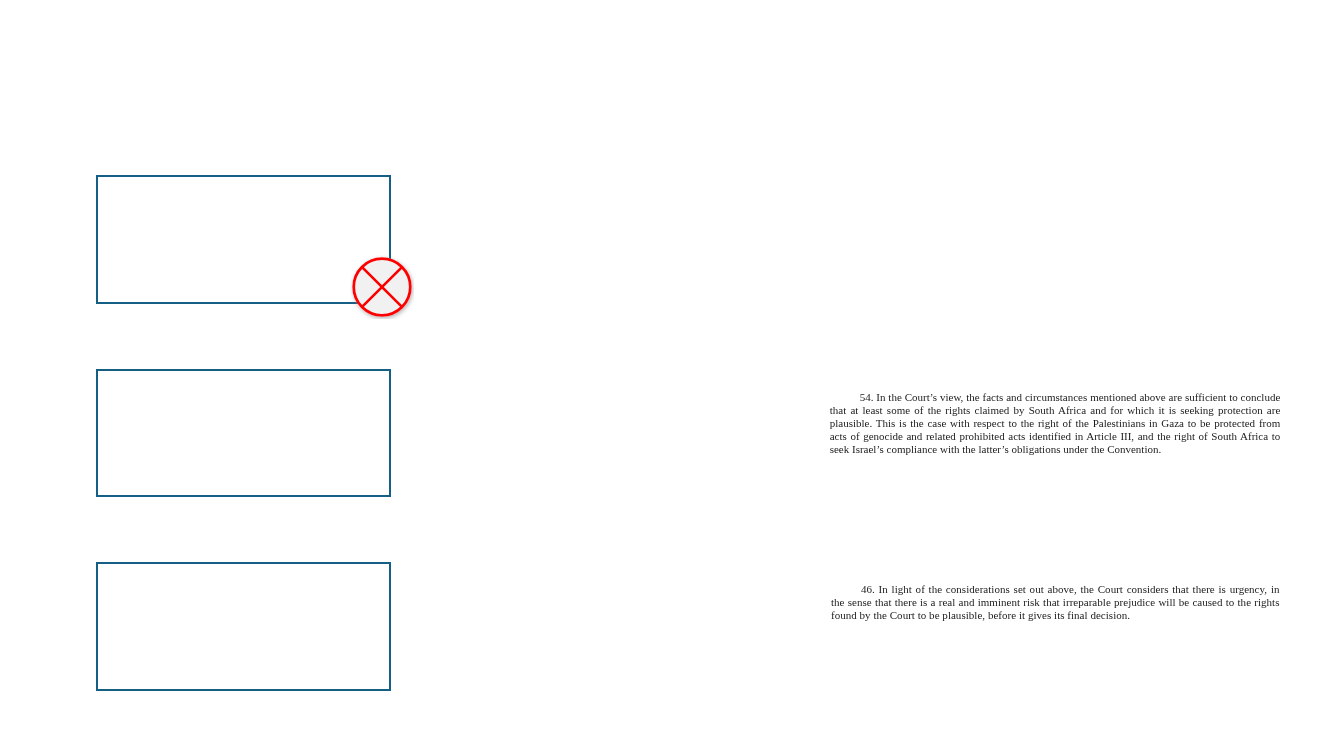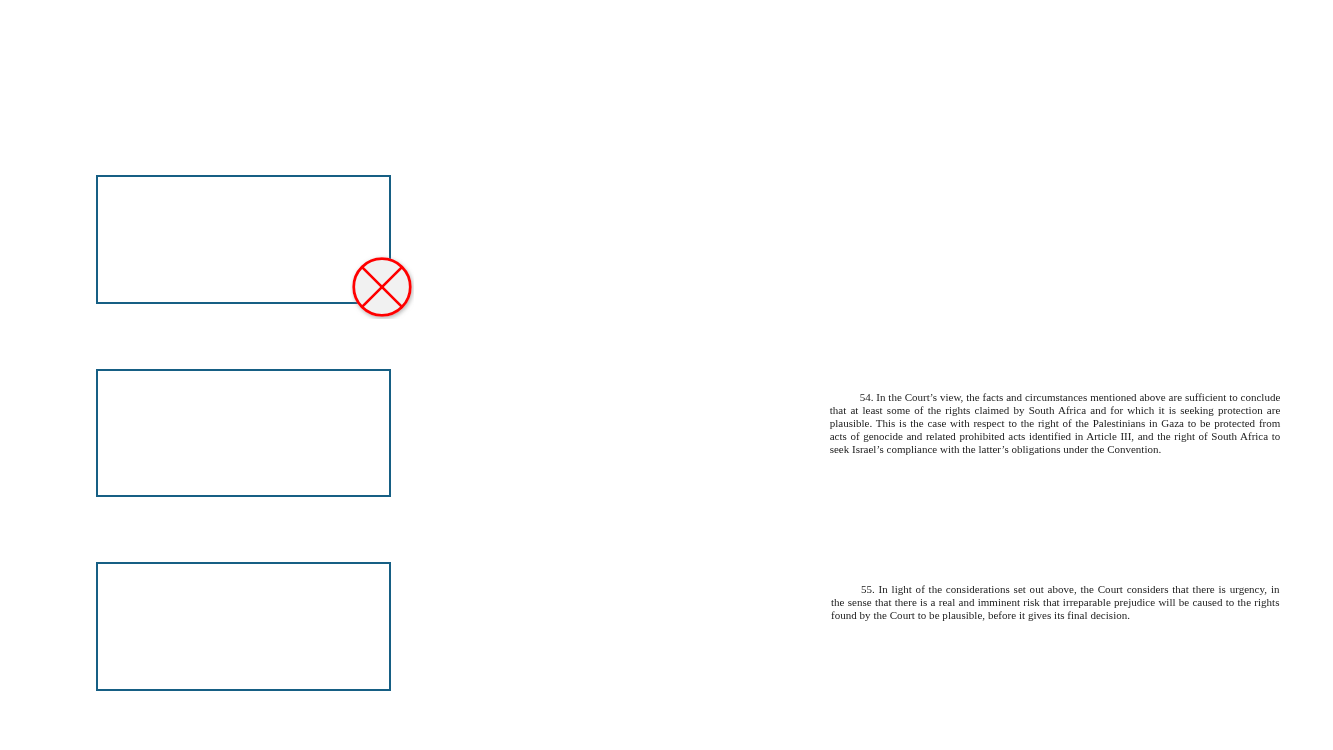--- a/index.html
+++ b/index.html
@@ -67,16 +67,16 @@
       <g filter="url(#stampShadow)">
         <circle cx="32" cy="32" r="28.3" fill="#f1f1f1" stroke="#ff0000" stroke-width="2.8"></circle>
         <line x1="12.3" y1="12.3" x2="51.7" y2="51.7" stroke="#ff0000" stroke-width="2.6"></line>
         <line x1="51.7" y1="12.3" x2="12.3" y2="51.7" stroke="#ff0000" stroke-width="2.6"></line>
       </g>
     </svg>
   </div>
 
   <div class="right-column">
     <p class="para" id="para-54">54. In the Court’s view, the facts and circumstances mentioned above are sufficient to conclude that at least some of the rights claimed by South Africa and for which it is seeking protection are plausible. This is the case with respect to the right of the Palestinians in Gaza to be protected from acts of genocide and related prohibited acts identified in Article III, and the right of South Africa to seek Israel’s compliance with the latter’s obligations under the Convention.</p>
-    <p class="para" id="para-74">55. In light of the considerations set out above, the Court considers that there is urgency, in the sense that there is a real and imminent risk that irreparable prejudice will be caused to the rights found by the Court to be plausible, before it gives its final decision.</p>
+    <p class="para" id="para-74">46. In light of the considerations set out above, the Court considers that there is urgency, in the sense that there is a real and imminent risk that irreparable prejudice will be caused to the rights found by the Court to be plausible, before it gives its final decision.</p>
   </div>
 
 </div>
 
 </body></html>

